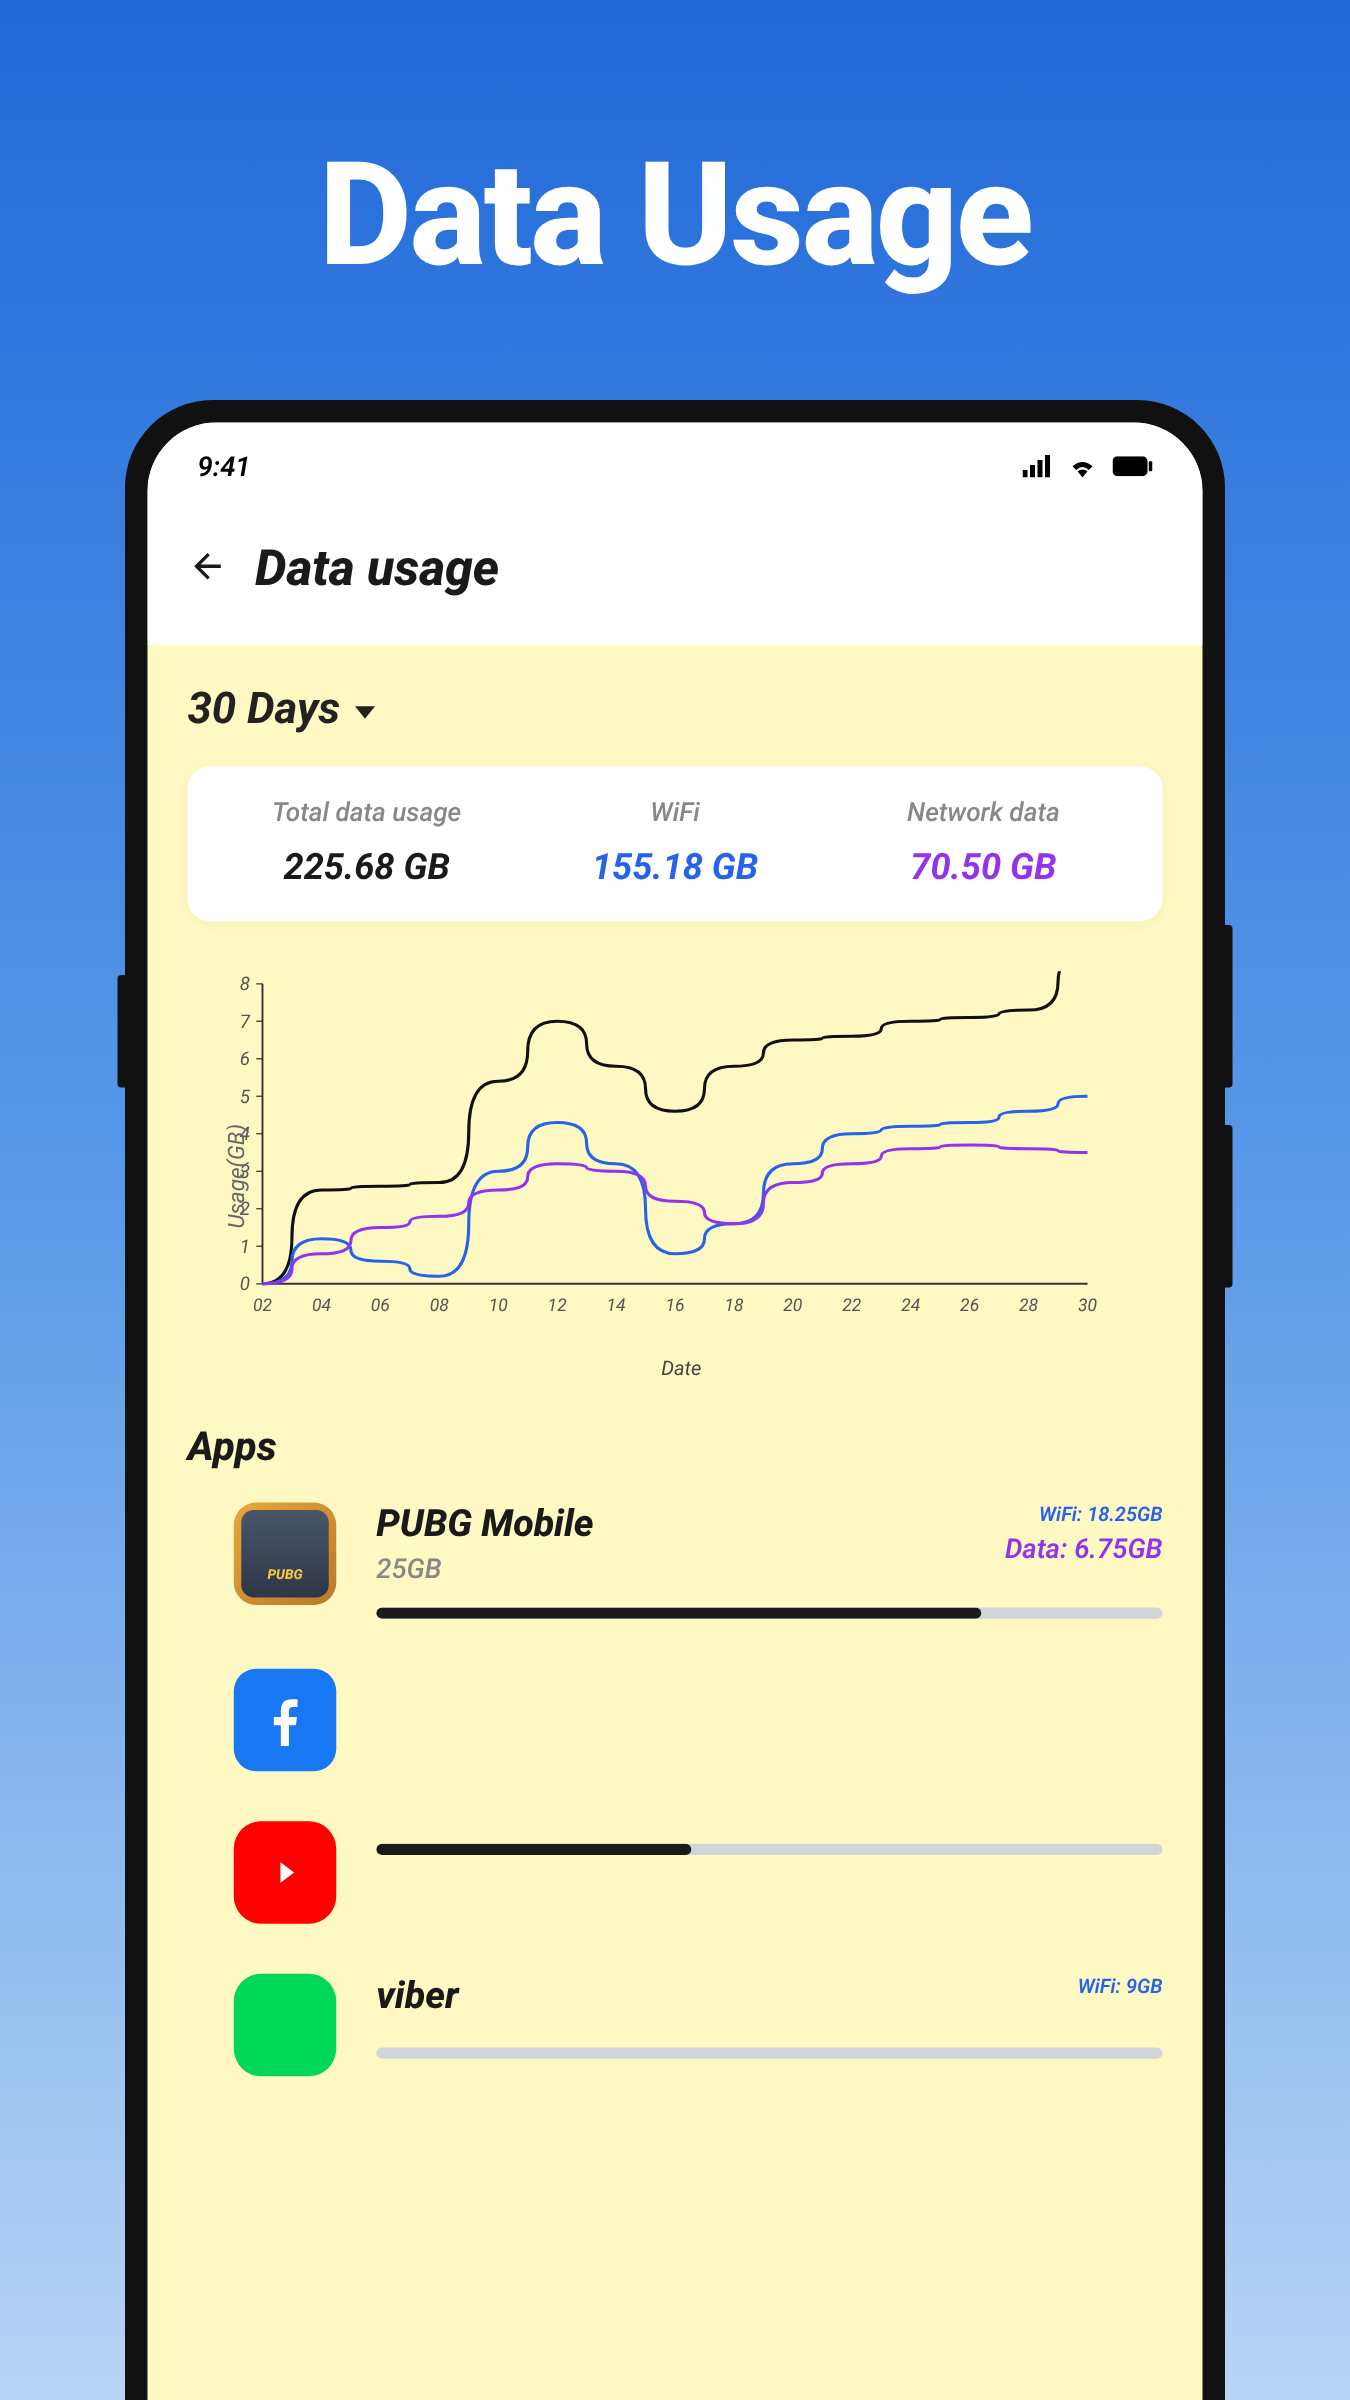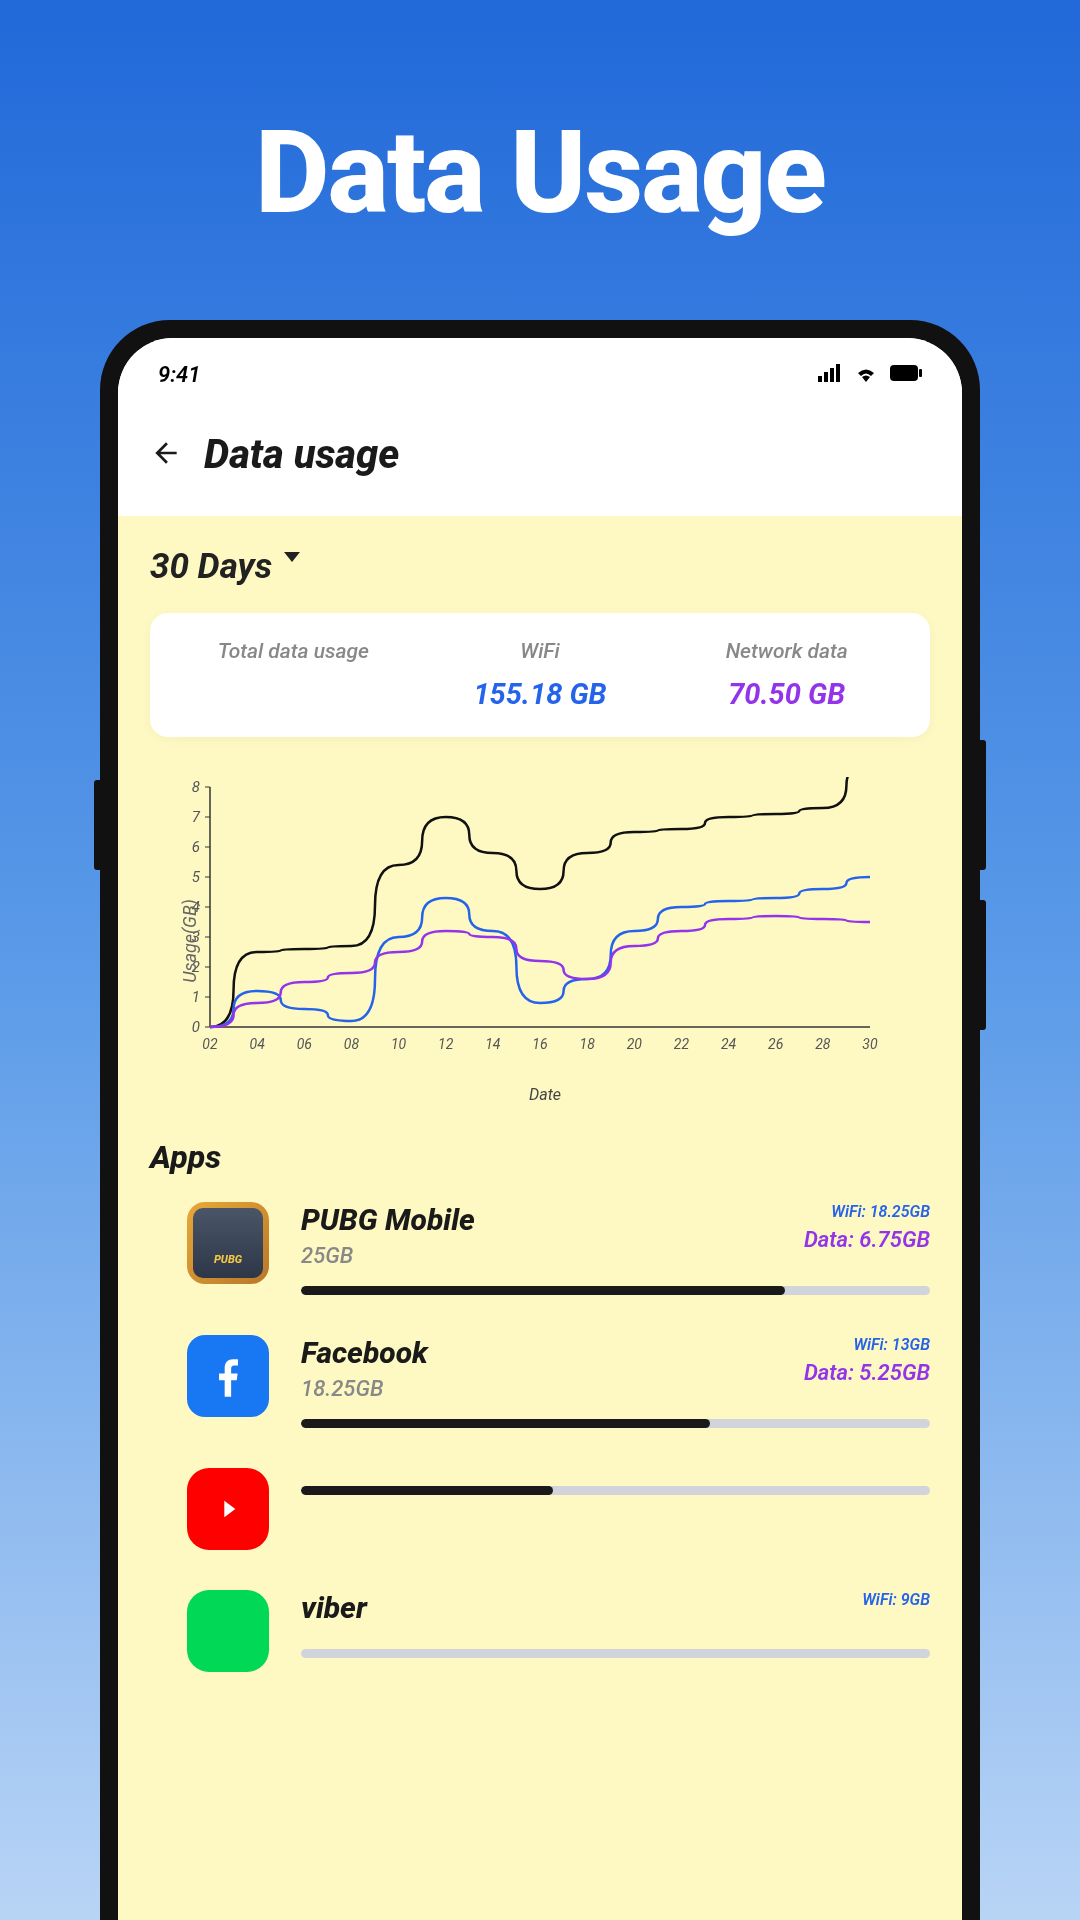--- a/index.html
+++ b/index.html
@@ -47,21 +47,21 @@
     align-items: center;
     gap: 22px;
     padding: 30px 32px 38px;
     background: #fff;
   }
   .back-arrow svg { width: 32px; height: 32px; }
   .header-title { font-size: 40px; font-weight: 800; color: #1a1a1a; }
   .content { padding: 30px 32px 0; }
   .period-selector {
     display: flex;
-    align-items: flex-start;
+    align-items: center;
     gap: 12px;
     font-size: 35px;
     font-weight: 700;
     color: #222;
     margin-bottom: 26px;
   }
   .period-selector .caret {
     width: 0; height: 0;
     border-left: 8px solid transparent;
     border-right: 8px solid transparent;
@@ -168,20 +168,21 @@
     <div class="content">
 
       <div class="period-selector">
         <span>30 Days</span>
         <span class="caret"></span>
       </div>
 
       <div class="summary-card">
         <div class="summary-col total">
           <div class="summary-label">Total data usage</div>
+          <div class="summary-value">225.68 GB</div>
         </div>
         <div class="summary-col wifi">
           <div class="summary-label">WiFi</div>
           <div class="summary-value">155.18 GB</div>
         </div>
         <div class="summary-col network">
           <div class="summary-label">Network data</div>
           <div class="summary-value">70.50 GB</div>
         </div>
       </div>
@@ -251,35 +252,20 @@
           <div class="progress-fill" style="width:77%"></div>
         </div>
       </div>
           </div>
           <div class="app-row">
       <div class="app-icon facebook">
               <svg width="50" height="50" viewBox="0 0 24 24">
                 <path fill="#fff" d="M13.5 22v-8h2.7l.4-3.2h-3.1V8.6c0-.9.3-1.6 1.6-1.6h1.7V4.1C16.5 4 15.5 4 14.4 4c-2.4 0-4 1.5-4 4.2v2.6H7.7V14h2.7v8h3.1z"></path>
               </svg>
             </div>
-      <div class="app-info">
-        <div class="app-top">
-          <div>
-            <div class="app-name">Facebook</div>
-            <div class="app-total">18.25GB</div>
-          </div>
-          <div class="app-stats">
-            <div class="app-wifi">WiFi: 13GB</div>
-            <div class="app-data">Data: 5.25GB</div>
-          </div>
-        </div>
-        <div class="progress-bar">
-          <div class="progress-fill" style="width:65%"></div>
-        </div>
-      </div>
           </div>
           <div class="app-row">
       <div class="app-icon youtube">
               <svg width="44" height="44" viewBox="0 0 24 24">
                 <path fill="#fff" d="M10 16.5l6-4.5-6-4.5v9z"></path>
               </svg>
             </div>
       <div class="app-info">
         <div class="progress-bar">
           <div class="progress-fill" style="width:40%"></div>

